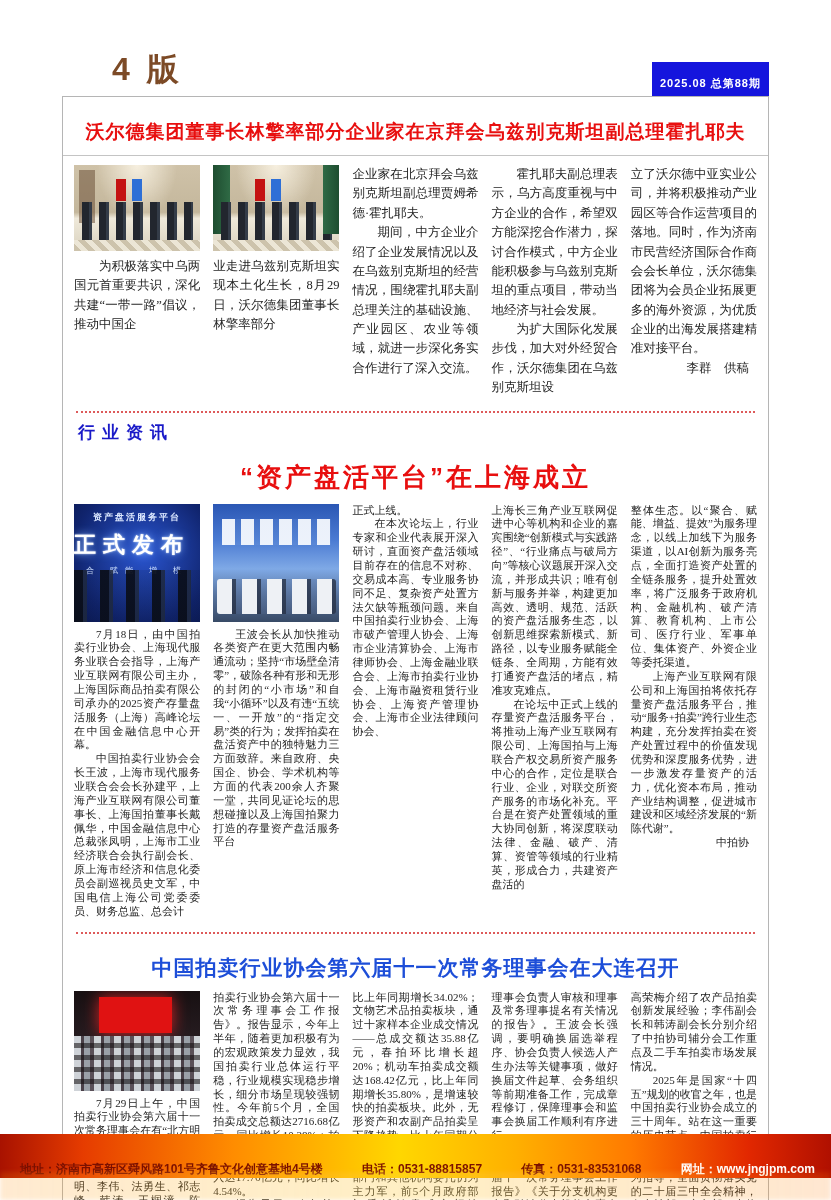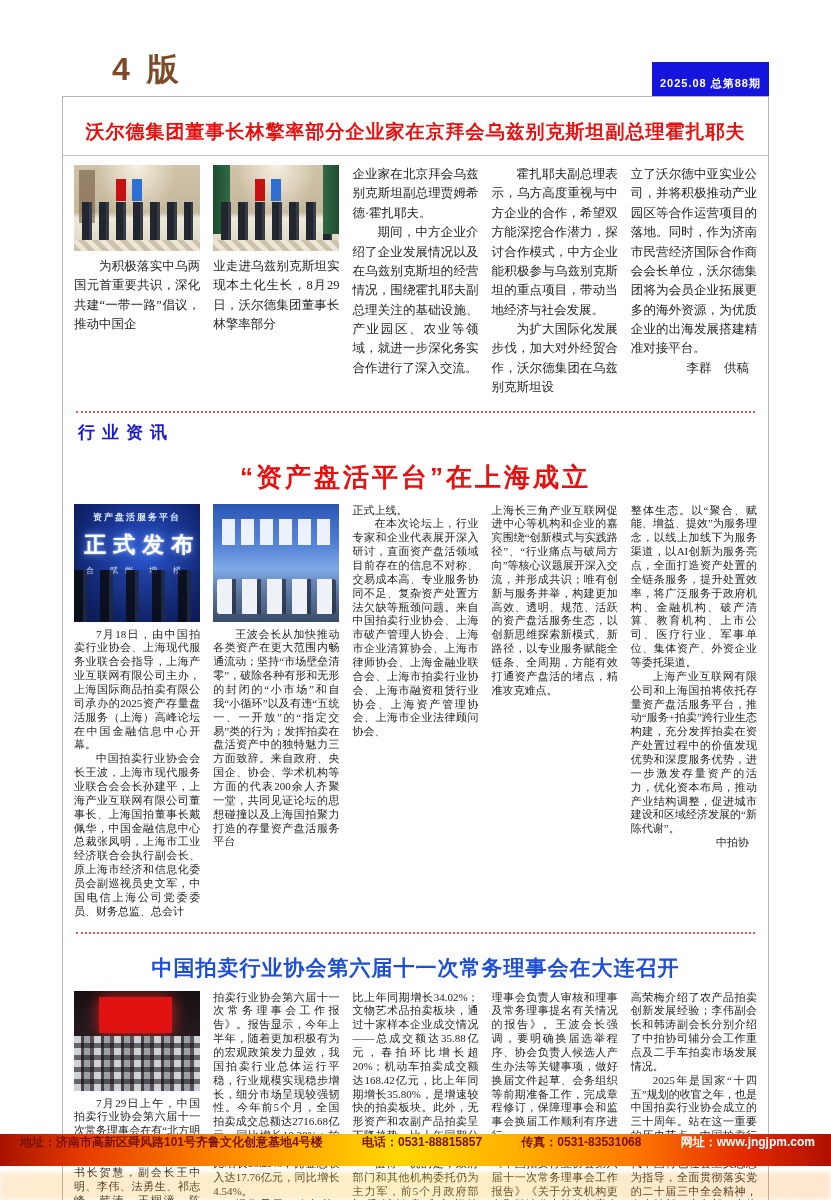--- a/index.html
+++ b/index.html
@@ -48,21 +48,21 @@
   .flag-blue{left:46%;background:#2e6fd6;}
   .crowd{position:absolute;bottom:13%;left:6%;right:6%;height:44%;
       background:repeating-linear-gradient(90deg,#22262e 0 7px,#343c48 7px 10px,
       rgba(0,0,0,0) 10px 17px);}
   .floor{position:absolute;bottom:0;left:0;right:0;height:13%;
       background:repeating-linear-gradient(45deg,#cdc3ac 0 5px,#ece6d6 5px 10px);}
   .p-a2a{height:118px;background:
       radial-gradient(ellipse at 55% 42%,#2a55d0 0%,#10246e 72%,#0a1850 100%);}
   .ph-kicker{position:absolute;top:8px;width:100%;text-align:center;color:#dce8ff;
       font-size:9px;letter-spacing:2px;font-weight:bold;font-family:Liberation Serif, serif;}
-  .ph-big{position:absolute;top:27px;width:100%;text-align:right;color:#fff;
+  .ph-big{position:absolute;top:27px;width:100%;text-align:left;color:#fff;
       font-size:22px;font-weight:bold;letter-spacing:7px;
       text-shadow:0 0 9px #7fb0ff,0 0 2px #fff;}
   .ph-sub{position:absolute;top:62px;width:100%;text-align:center;color:#cfe2ff;
       font-size:8px;letter-spacing:7px;}
   .crowd2{position:absolute;bottom:0;left:0;right:0;height:44%;
       background:repeating-linear-gradient(90deg,rgba(10,14,24,.92) 0 9px,
       rgba(30,40,60,.85) 9px 13px,rgba(10,16,40,.12) 13px 26px);}
   .p-a2b{height:118px;background:linear-gradient(180deg,#2b57b4 0%,#4a7ad2 30%,
       #7fa9e6 55%,#56729c 78%,#384a66 100%);}
   .cards{position:absolute;top:13%;left:7%;right:7%;height:22%;
@@ -71,22 +71,22 @@
   .chairs{position:absolute;bottom:6%;left:3%;right:3%;height:30%;border-radius:3px;
       background:repeating-linear-gradient(90deg,#eef1f5 0 15px,rgba(40,50,70,.8) 15px 19px,
       rgba(90,110,150,.25) 19px 25px);}
   .p-a3{height:100px;background:linear-gradient(180deg,#171012 0%,#241a1e 40%,#30262a 100%);}
   .redscreen{position:absolute;top:6%;left:20%;width:58%;height:36%;background:#e01212;
       box-shadow:0 0 16px rgba(255,40,40,.8);}
   .audience{position:absolute;bottom:0;left:0;right:0;height:55%;
       background:repeating-linear-gradient(180deg,rgba(15,10,12,0) 0 7px,rgba(15,10,12,.55) 7px 12px),
       repeating-linear-gradient(90deg,#cfd3d8 0 7px,#4a4048 7px 10px,#9aa0a8 10px 16px,#5a5058 16px 20px);}
   
-  .footer{position:absolute;left:0;top:1134px;width:831px;height:32px;box-sizing:border-box;
-      display:flex;align-items:flex-start;justify-content:space-between;padding:0 16px 0 20px;
+  .footer{position:absolute;left:0;top:1134px;width:831px;height:44px;box-sizing:border-box;
+      display:flex;align-items:flex-end;justify-content:space-between;padding:0 16px 0 20px;
       background:linear-gradient(90deg,#a81200 0%,#e63c00 10%,#ff8c00 28%,#ffd700 48%,
       #ffb000 62%,#ff7a00 76%,#e22800 90%,#b01000 100%);
       font-weight:bold;font-size:12px;white-space:nowrap;}
   .footer .seg{color:#7a1000;}
   .footer .seg.web{color:#ffffff;}
   .footer-glow{position:absolute;left:0;top:1172px;width:831px;height:28px;
       background:linear-gradient(90deg,rgba(255,140,0,.18),rgba(255,205,70,.32),
       rgba(255,120,0,.18));filter:blur(2px);}
 </style>
 </head>
@@ -157,20 +157,21 @@
           <div class="chairs"></div>
         </div>
         <p>王波会长从加快推动各类资产在更大范围内畅通流动；坚持“市场壁垒清零”，破除各种有形和无形的封闭的“小市场”和自我“小循环”以及有违“五统一、一开放”的“指定交易”类的行为；发挥拍卖在盘活资产中的独特魅力三方面致辞。来自政府、央国企、协会、学术机构等方面的代表200余人齐聚一堂，共同见证论坛的思想碰撞以及上海国拍聚力打造的存量资产盘活服务平台</p>
       </div>
       <div class="col">
         <p class="cont">正式上线。</p>
         <p>在本次论坛上，行业专家和企业代表展开深入研讨，直面资产盘活领域目前存在的信息不对称、交易成本高、专业服务协同不足、复杂资产处置方法欠缺等瓶颈问题。来自中国拍卖行业协会、上海市破产管理人协会、上海市企业清算协会、上海市律师协会、上海金融业联合会、上海市拍卖行业协会、上海市融资租赁行业协会、上海资产管理协会、上海市企业法律顾问协会、</p>
       </div>
       <div class="col">
         <p class="cont">上海长三角产业互联网促进中心等机构和企业的嘉宾围绕“创新模式与实践路径”、“行业痛点与破局方向”等核心议题展开深入交流，并形成共识；唯有创新与服务并举，构建更加高效、透明、规范、活跃的资产盘活服务生态，以创新思维探索新模式、新路径，以专业服务赋能全链条、全周期，方能有效打通资产盘活的堵点，精准攻克难点。</p>
+        <p>在论坛中正式上线的存量资产盘活服务平台，将推动上海产业互联网有限公司、上海国拍与上海联合产权交易所资产服务中心的合作，定位是联合行业、企业，对联交所资产服务的市场化补充。平台是在资产处置领域的重大协同创新，将深度联动法律、金融、破产、清算、资管等领域的行业精英，形成合力，共建资产盘活的</p>
       </div>
       <div class="col">
         <p class="cont">整体生态。以“聚合、赋能、增益、提效”为服务理念，以线上加线下为服务渠道，以AI创新为服务亮点，全面打造资产处置的全链条服务，提升处置效率，将广泛服务于政府机构、金融机构、破产清算、教育机构、上市公司、医疗行业、军事单位、集体资产、外资企业等委托渠道。</p>
         <p>上海产业互联网有限公司和上海国拍将依托存量资产盘活服务平台，推动“服务+拍卖”跨行业生态构建，充分发挥拍卖在资产处置过程中的价值发现优势和深度服务优势，进一步激发存量资产的活力，优化资本布局，推动产业结构调整，促进城市建设和区域经济发展的“新陈代谢”。</p>
         <p class="cont byline">中拍协</p>
       </div>
     </div>
 
     <div class="dotsep"></div>
 

